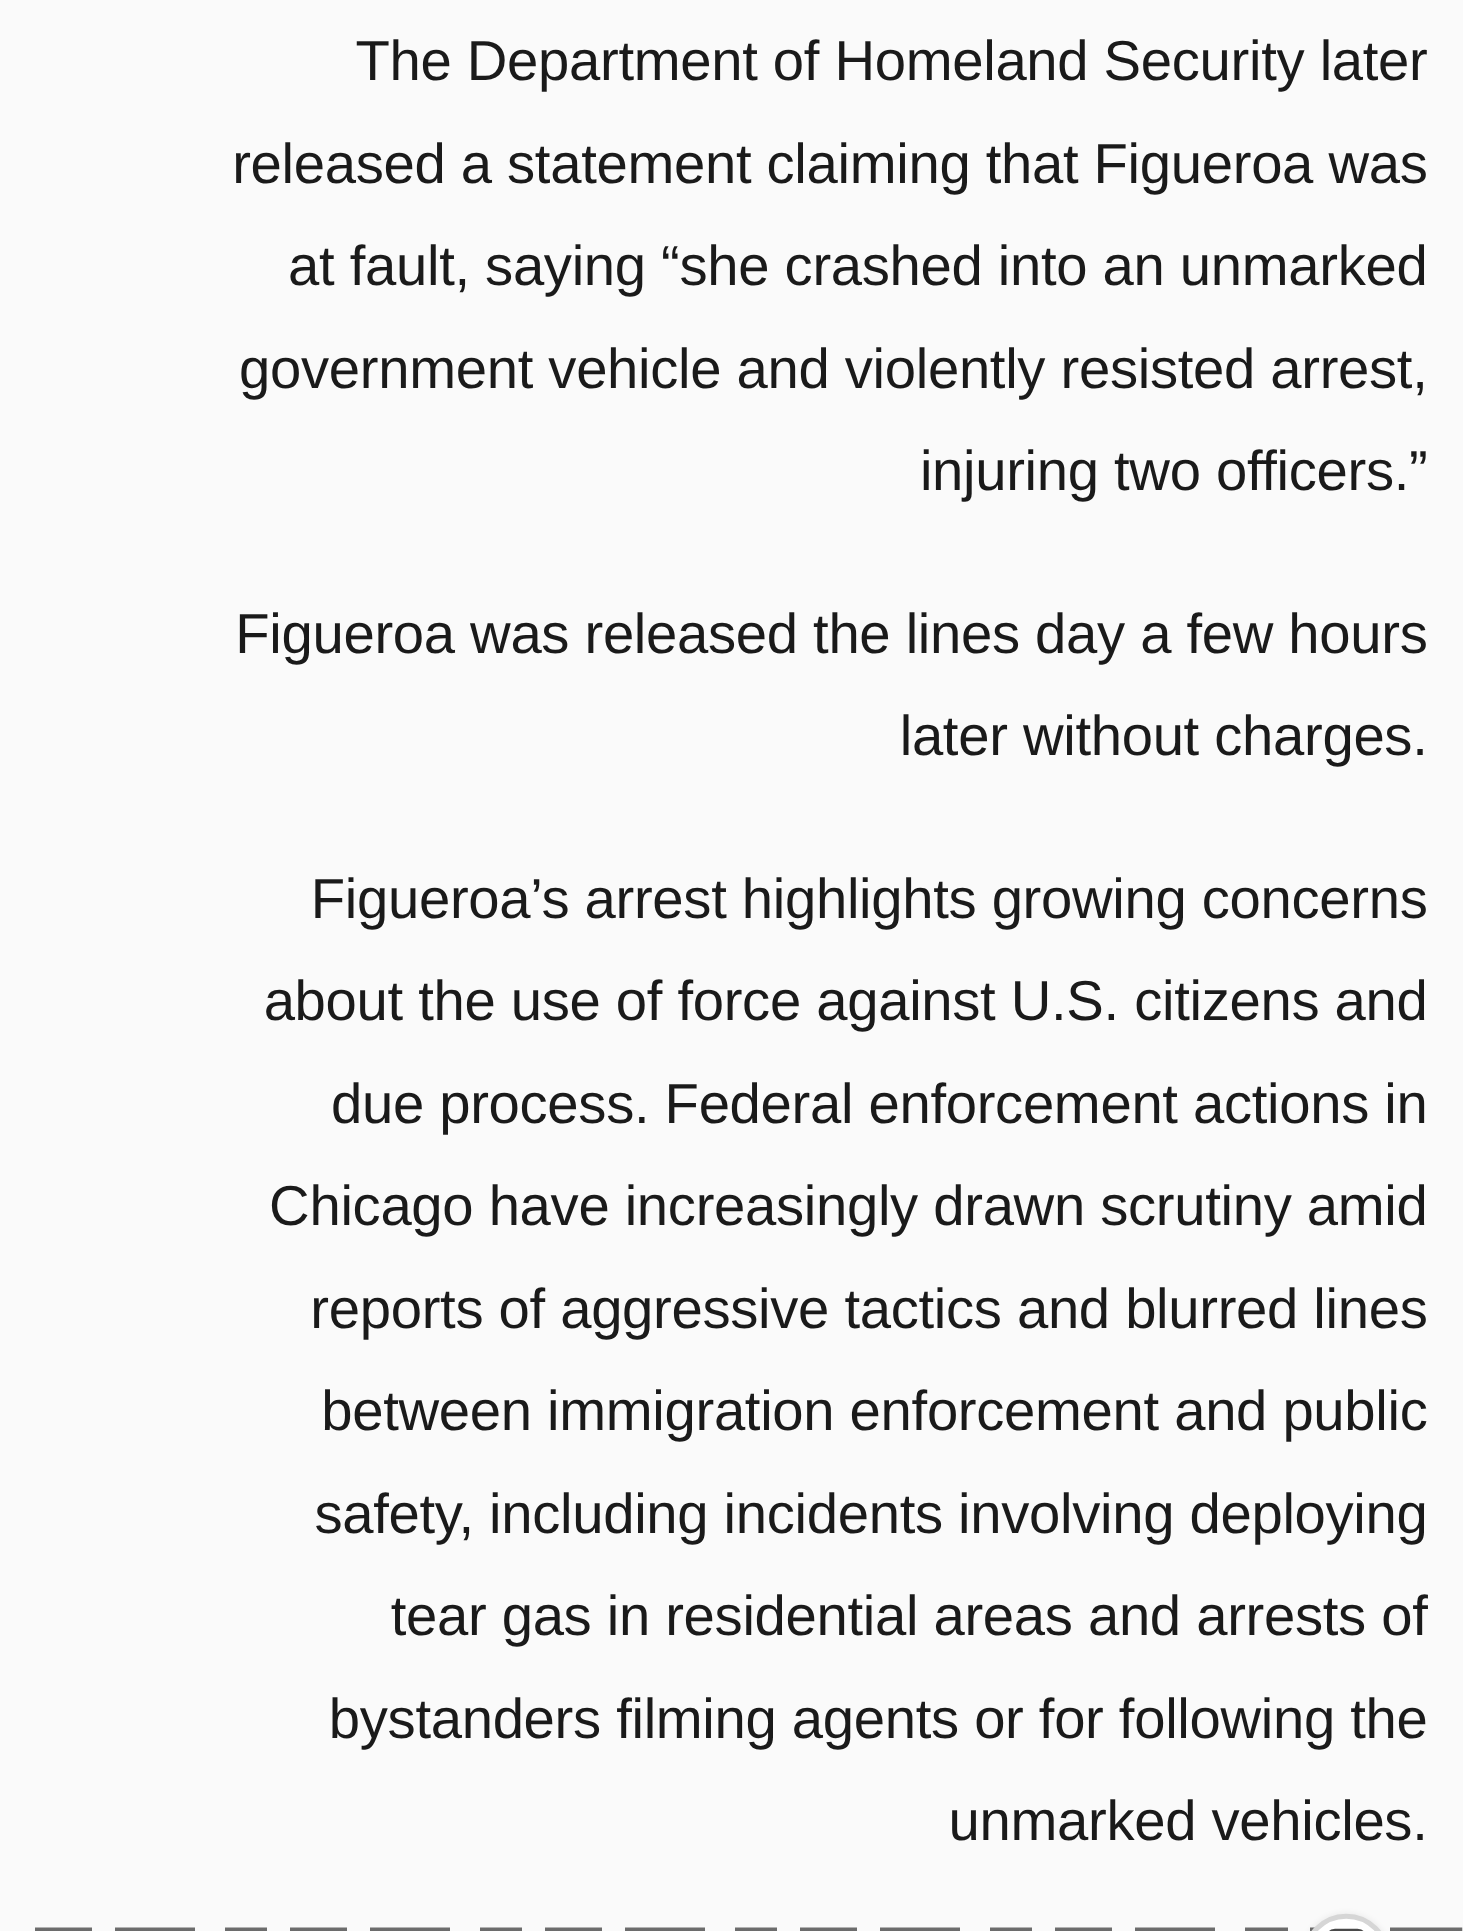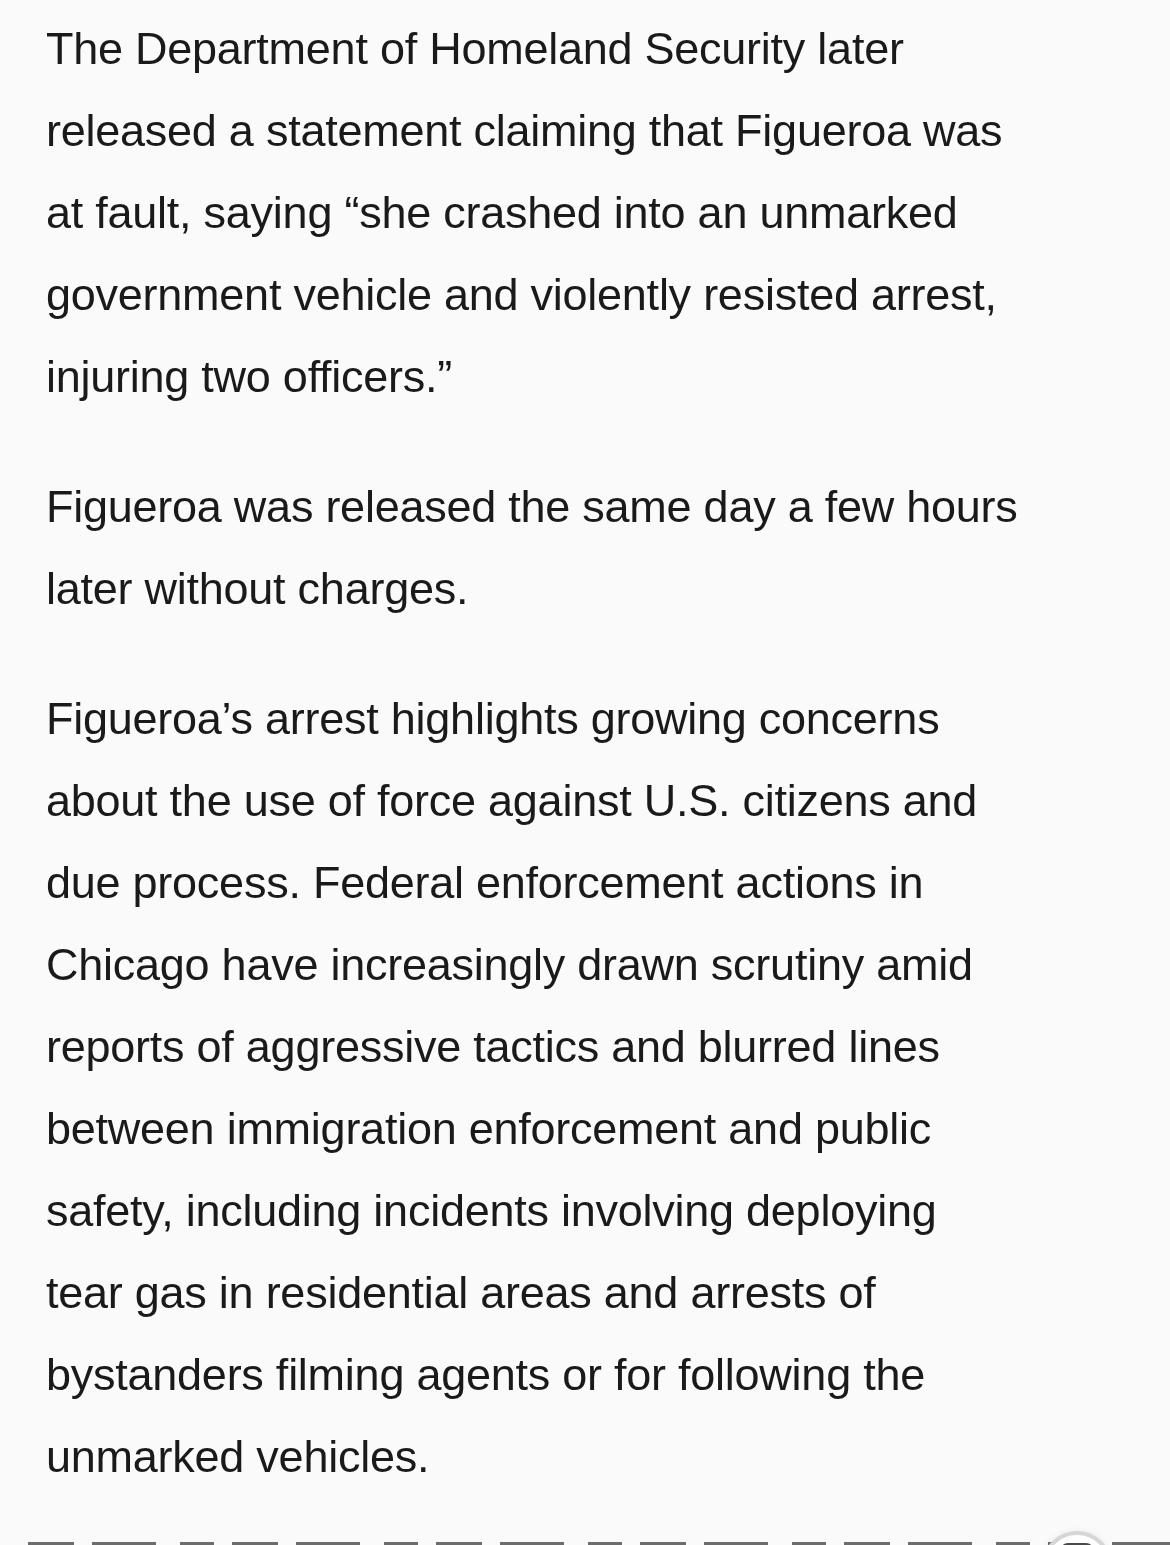--- a/index.html
+++ b/index.html
@@ -10,20 +10,21 @@
     width: 1170px;
     height: 1545px;
     background: #fafafa;
     overflow: hidden;
     position: relative;
     font-family: "Liberation Sans", "DejaVu Sans", sans-serif;
   }
   .article {
     padding: 8px 28px 0 46px;
     color: #1a1a1a;
+    text-align: right;
   }
   .article p {
     margin: 0 0 48px 0;
     font-size: 45px;
     line-height: 82px;
     letter-spacing: -0.25px;
     white-space: pre-line;
     font-weight: 400;
   }
   
@@ -71,21 +72,21 @@
 </style>
 </head>
 <body style="background: rgb(250, 250, 250);">
 
 <div class="article" style="color: rgb(26, 26, 26);">
     <p>The Department of Homeland Security later
 released a statement claiming that Figueroa was
 at fault, saying “she crashed into an unmarked
 government vehicle and violently resisted arrest,
 injuring two officers.”</p>
-    <p>Figueroa was released the same day a few hours
+    <p>Figueroa was released the lines day a few hours
 later without charges.</p>
     <p>Figueroa’s arrest highlights growing concerns
 about the use of force against U.S. citizens and
 due process. Federal enforcement actions in
 Chicago have increasingly drawn scrutiny amid
 reports of aggressive tactics and blurred lines
 between immigration enforcement and public
 safety, including incidents involving deploying
 tear gas in residential areas and arrests of
 bystanders filming agents or for following the

